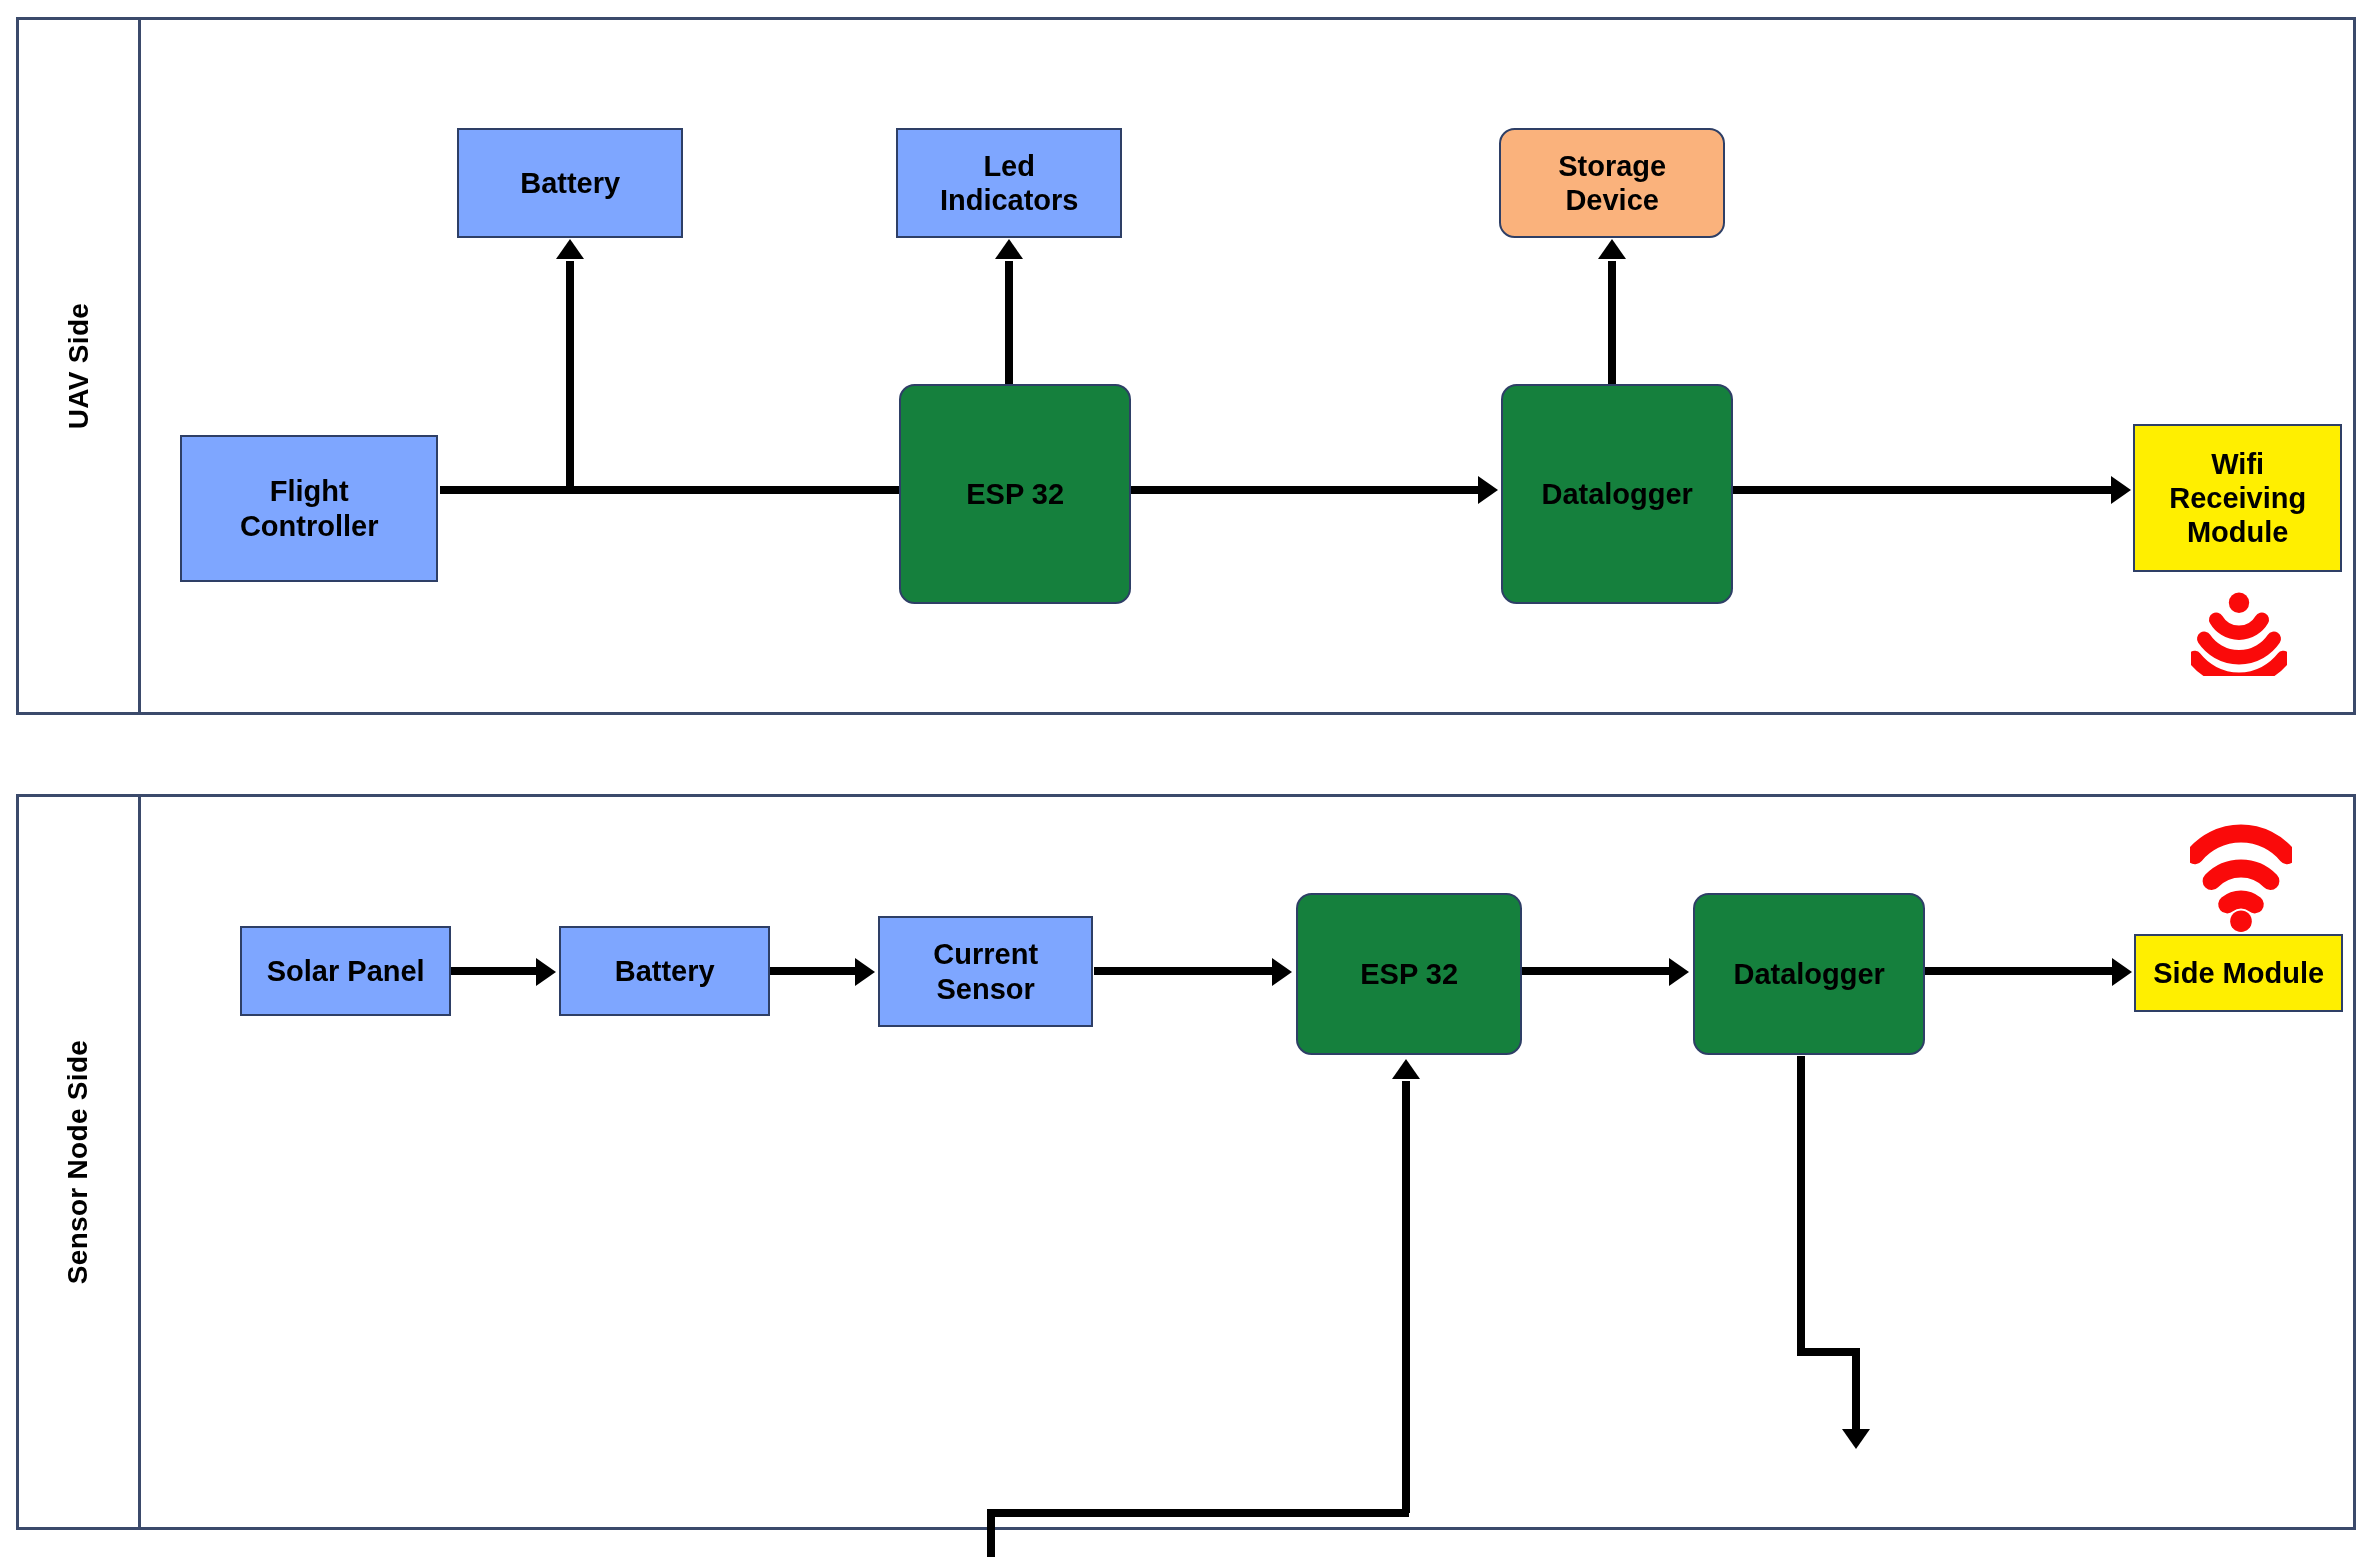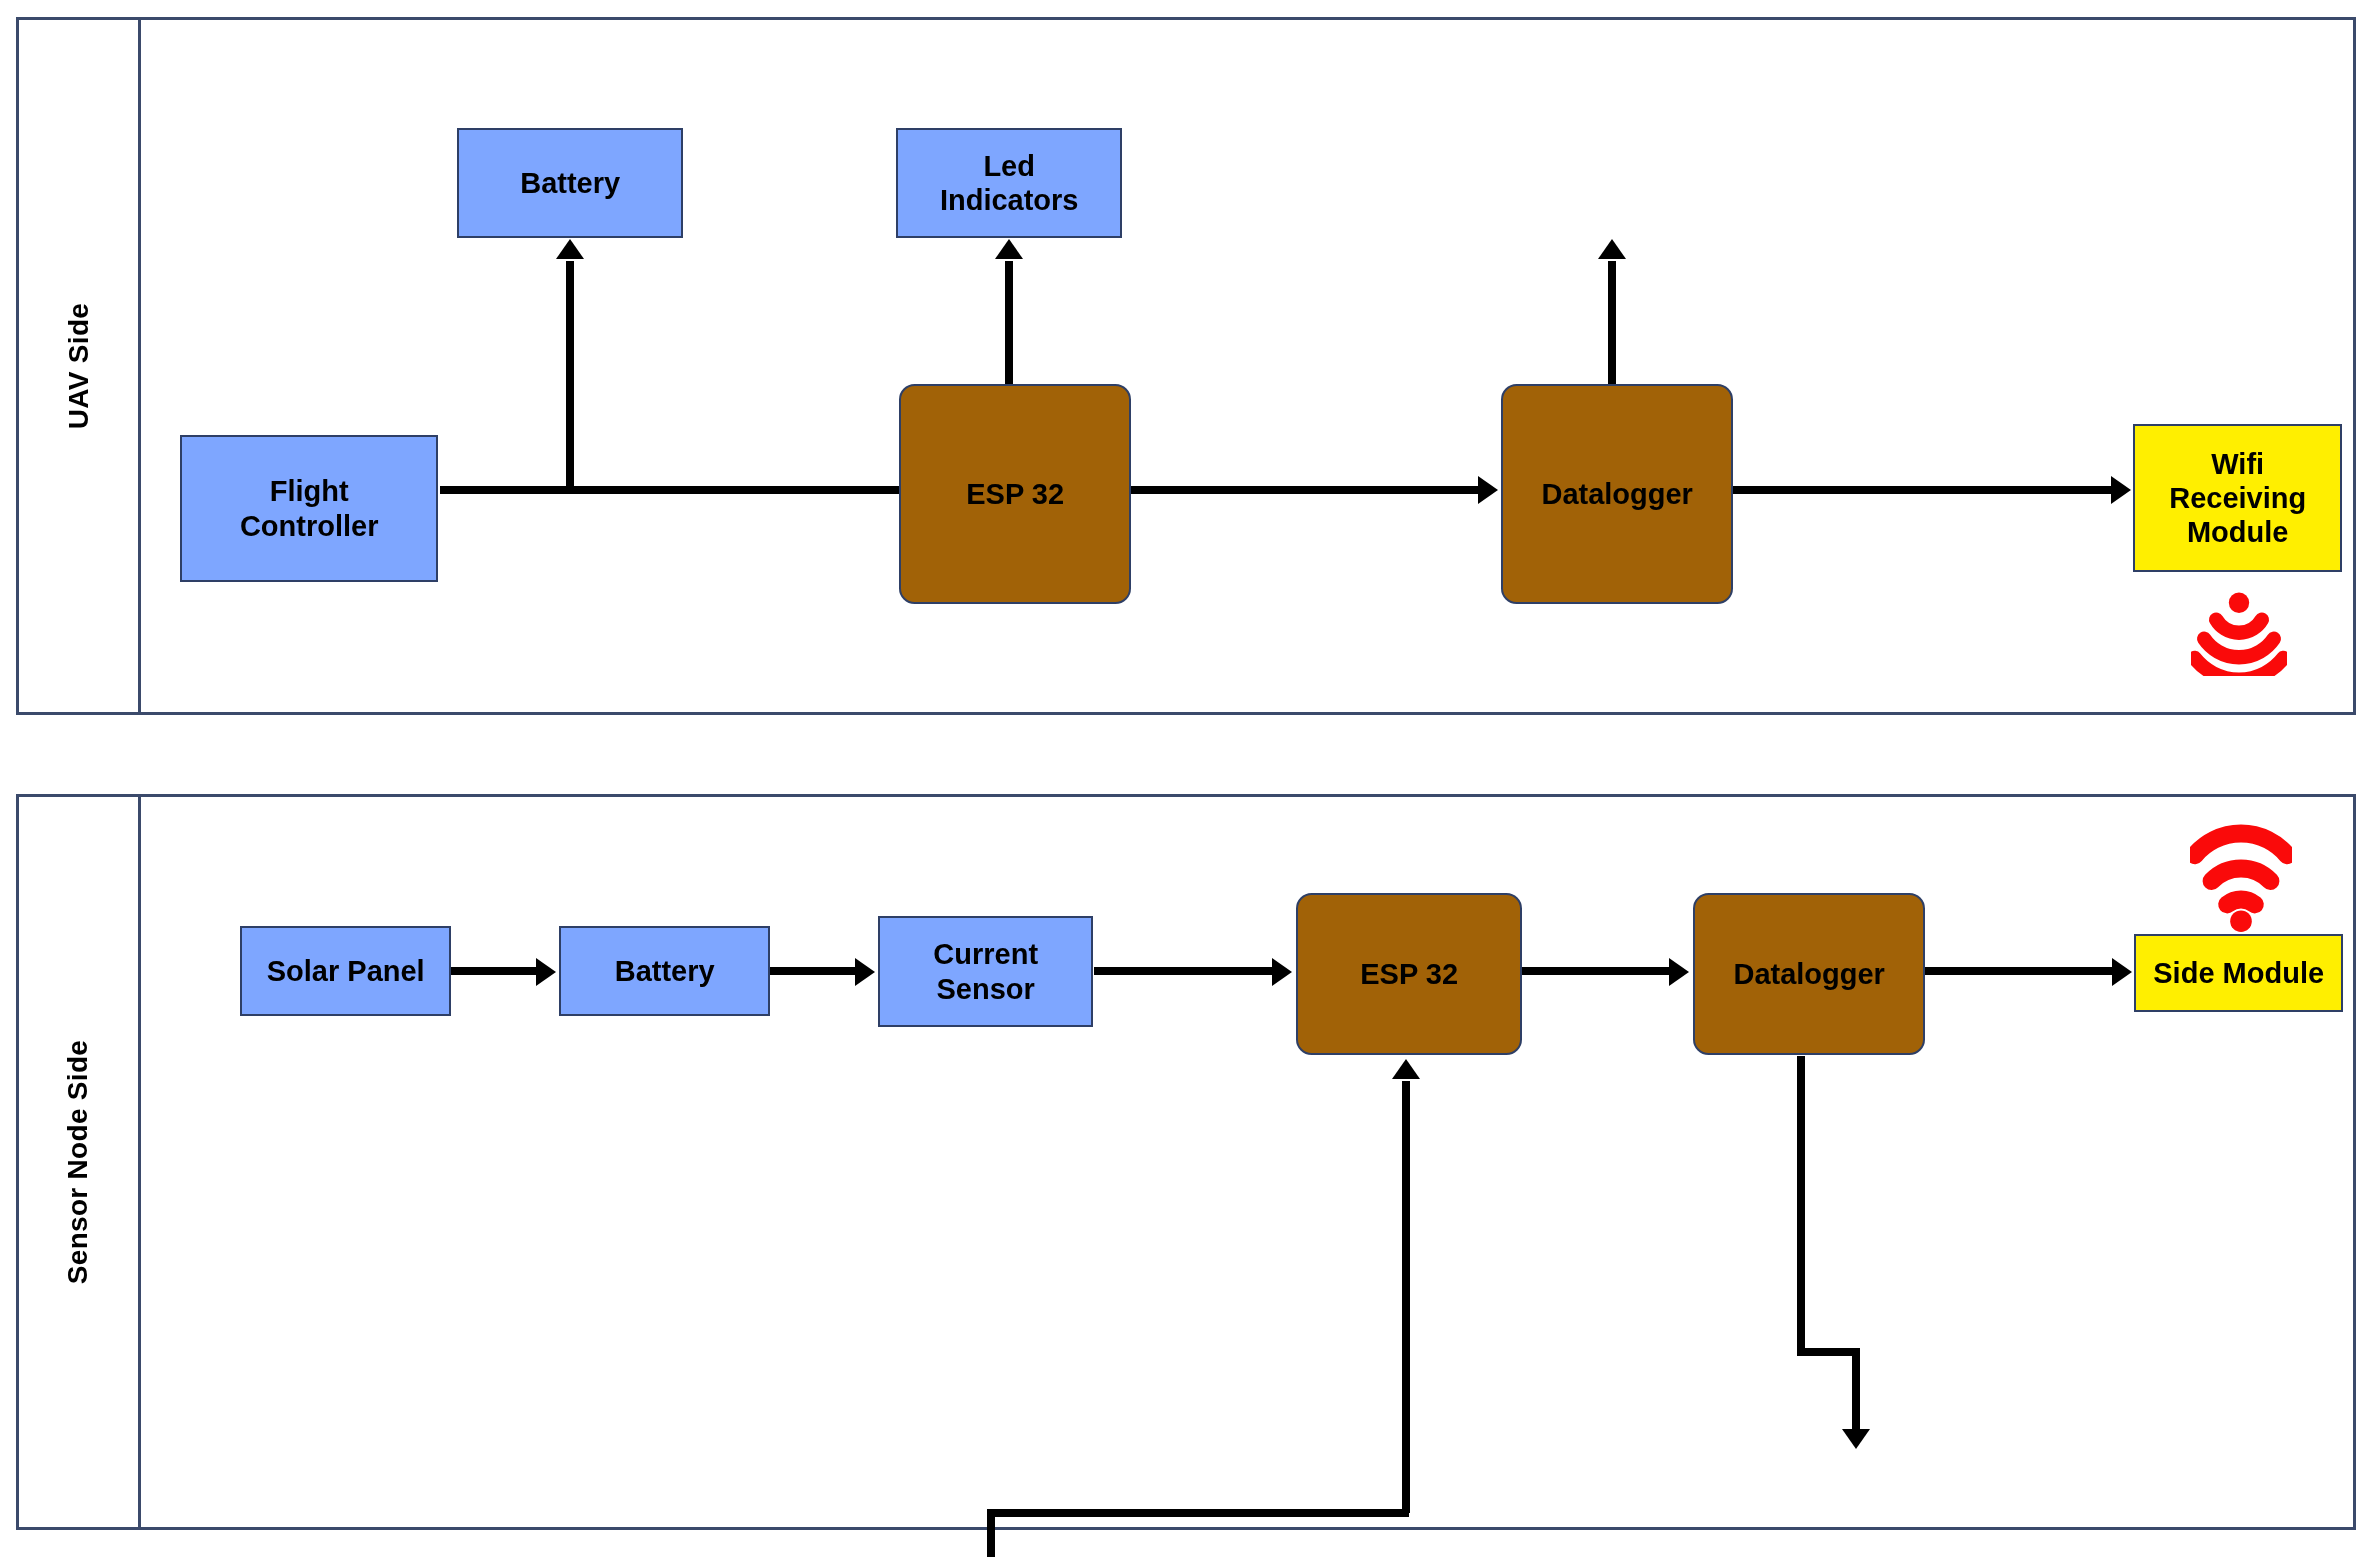--- a/index.html
+++ b/index.html
@@ -55,21 +55,21 @@
     justify-content: center;
     text-align: center;
     font-weight: bold;
     color: #000000;
     line-height: 1.18;
     font-size: 29px;
     padding: 2.4px 4.8px;
     z-index: 5;
   }
   .node.blue   { background: #7ea6ff; }
-  .node.green  { background: #a16207; border-radius: 15.6px; }
+  .node.green  { background: #15803d; border-radius: 15.6px; }
   .node.orange { background: #fab27c; border-radius: 15.6px; }
   .node.yellow { background: #ffef00; }
 
   
   .hline, .vline {
     position: absolute;
     background: #000000;
     z-index: 2;
   }
   .hline { height: 7.8px; }
@@ -122,20 +122,24 @@
 
     <div class="node blue" style="left:438px; top:108px; width:226px; height:110px;">
       <span>Battery</span>
     </div>
 
     <div class="node blue" style="left:877px; top:108px; width:226px; height:110px; white-space:pre-line;">
       <span style="white-space:pre-line;text-align:center;">Led
 Indicators</span>
     </div>
 
+    <div class="node orange" style="left:1480px; top:108px; width:226px; height:110px;">
+      <span style="white-space:pre-line;">Storage
+Device</span>
+    </div>
 
     <div class="node blue" style="left:161px; top:400px; width:258px; height:147px;margin-top:15px;">
       <span style="white-space:pre-line;">Flight
 Controller</span>
     </div>
 
     <div class="node green" style="left:880px; top:364px; width:232px; height:220px;">
       <span>ESP 32</span>
     </div>
 

